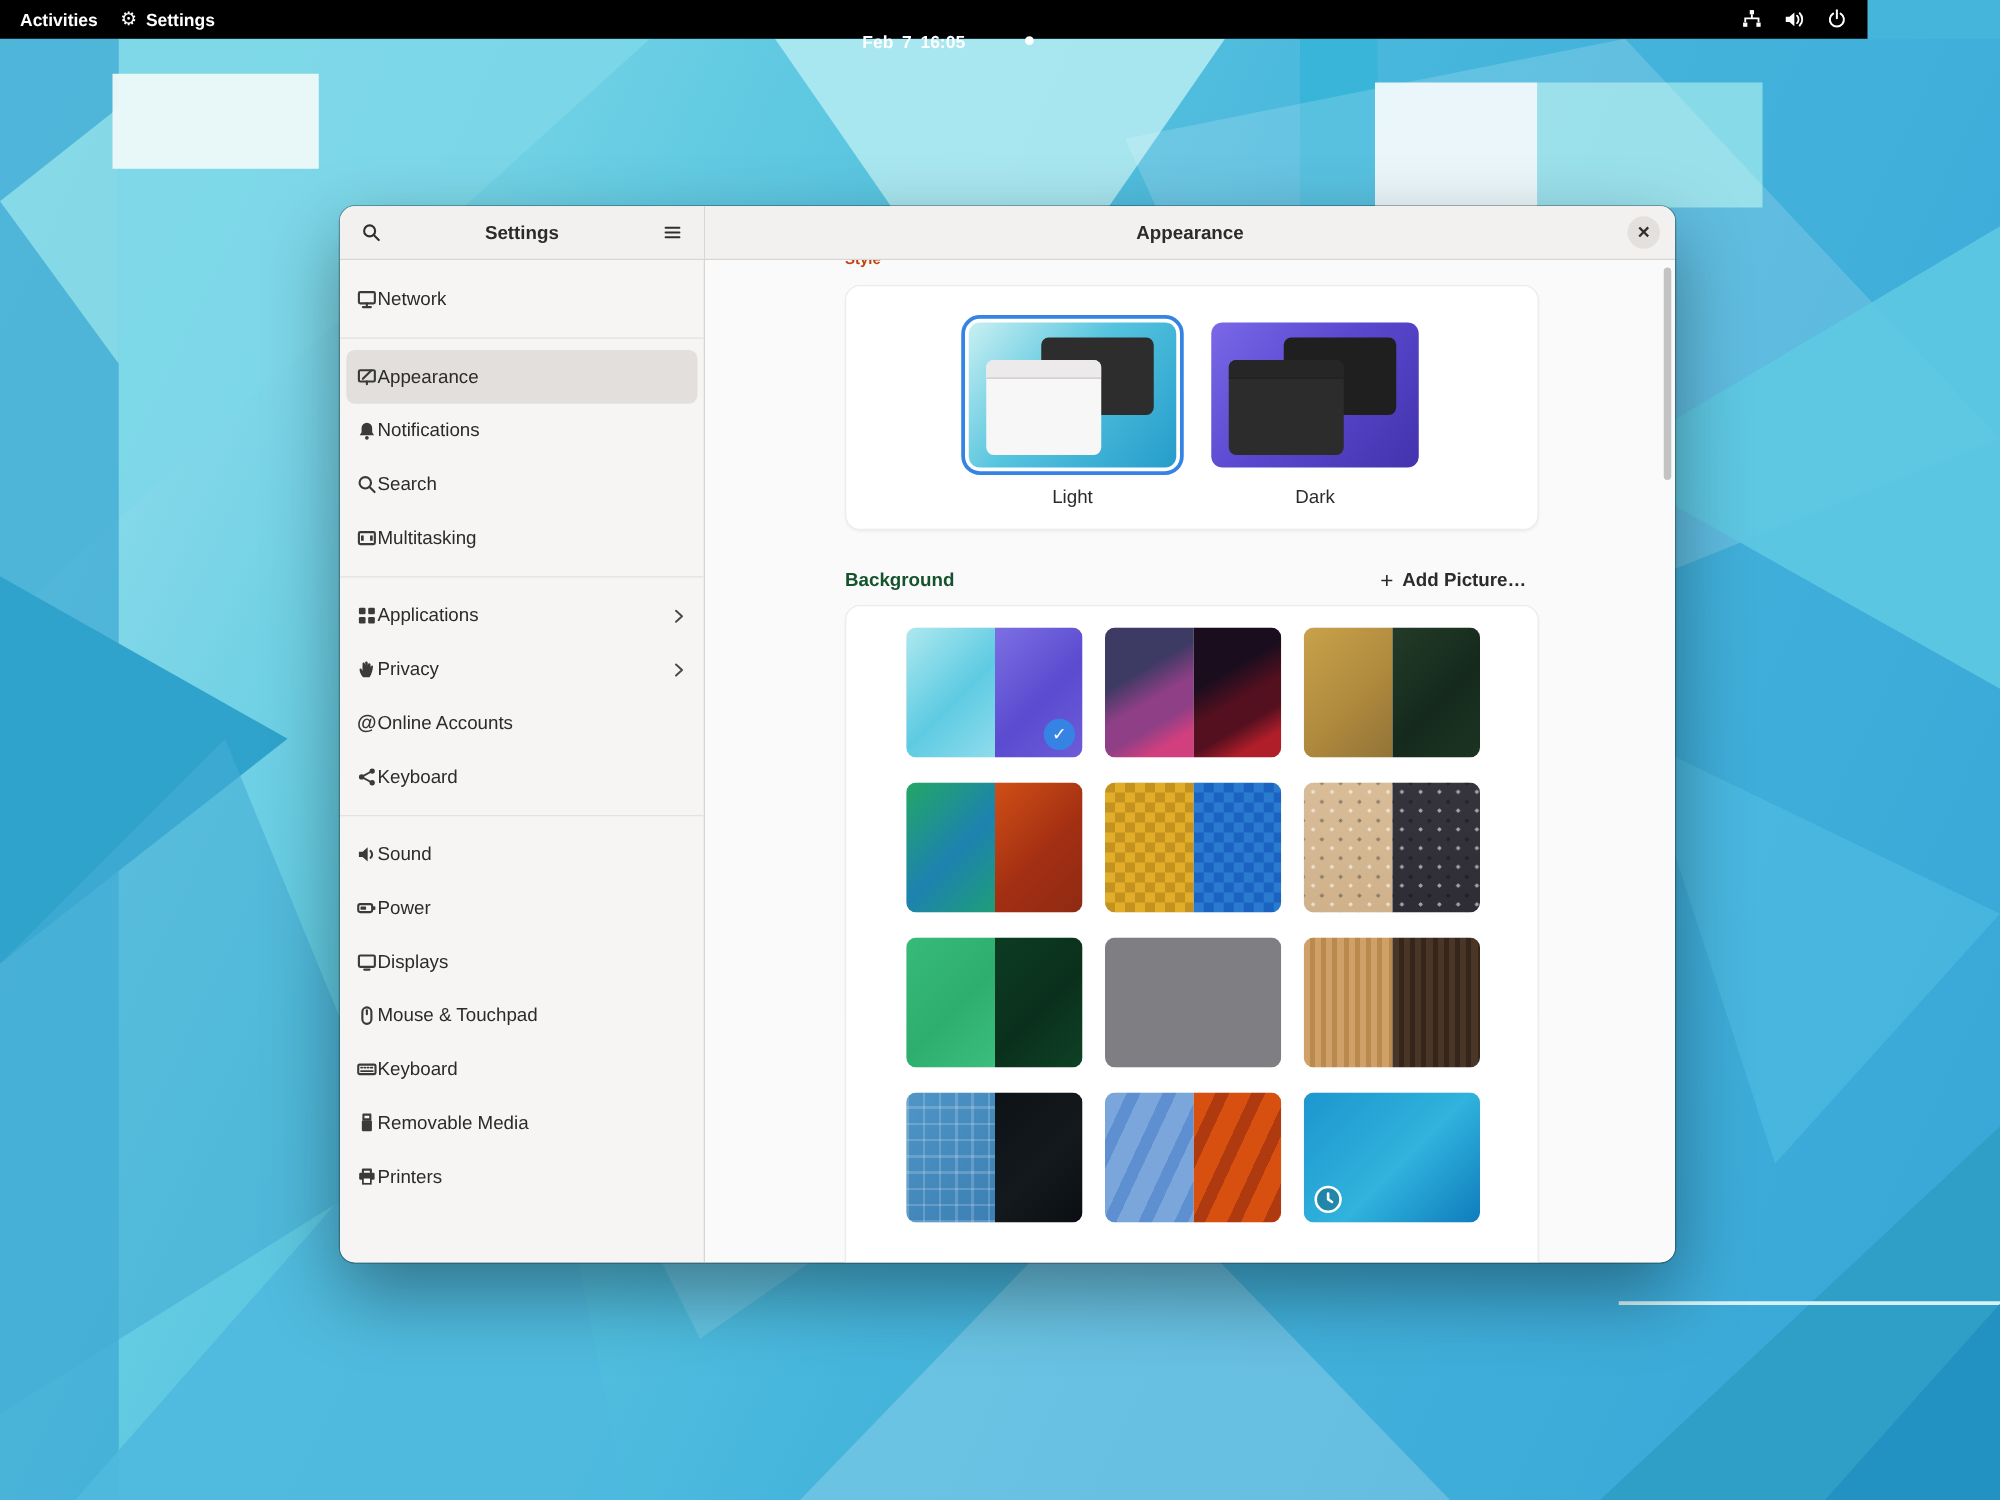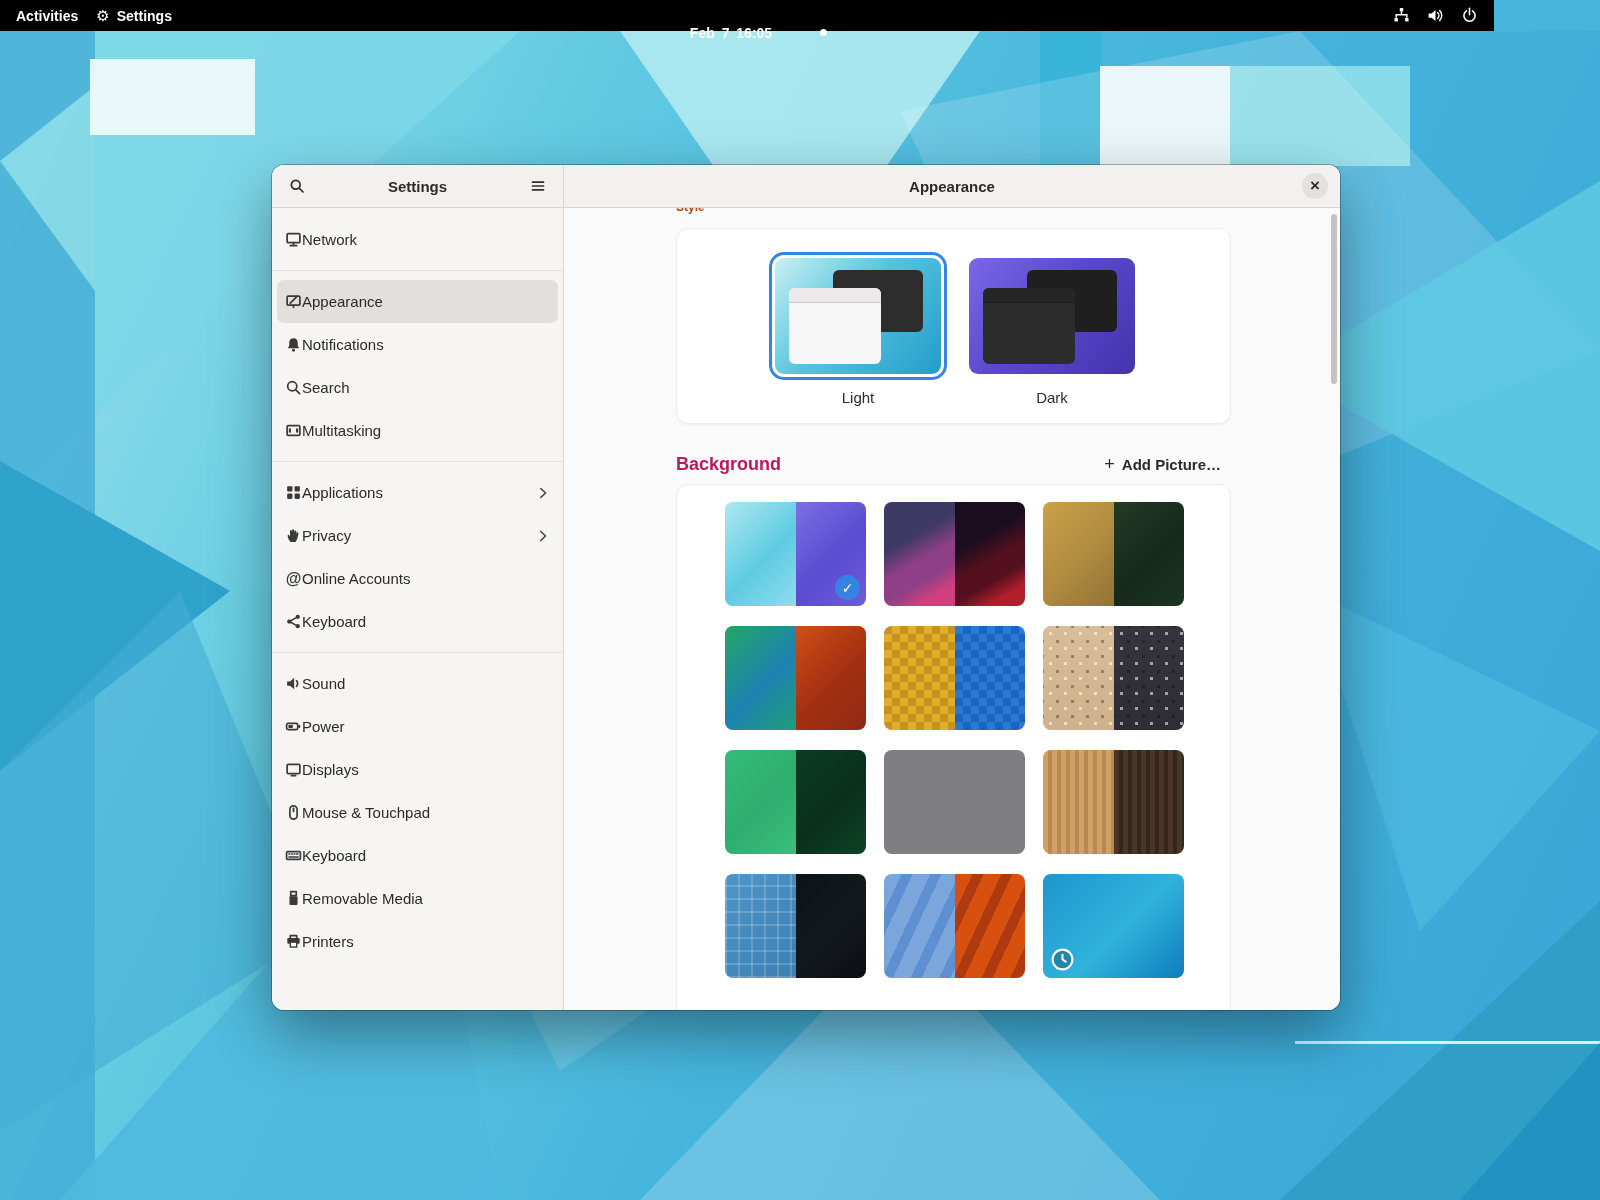--- a/index.html
+++ b/index.html
@@ -72,21 +72,21 @@
   .style-tile{position:absolute;left:292px;top:29px;width:166px;height:116px;border-radius:9px;
               position:absolute;overflow:hidden;}
   .preview{position:relative;overflow:hidden;}
   .win-back{position:absolute;right:18px;top:12px;width:90px;height:62px;border-radius:6px;}
   .win-front{position:absolute;left:14px;bottom:10px;width:92px;height:76px;border-radius:6px;overflow:hidden;}
   .titlebar{height:14px;border-bottom:1px solid rgba(0,0,0,.15);}
   .style-option-label{position:absolute;top:160px;text-align:center;font-size:15px;color:#2b2b2b;}
 
   .bg-row{position:absolute;left:112px;top:240px;width:553px;height:32px;display:flex;
           align-items:center;justify-content:space-between;}
-  .bg-label{font-weight:bold;font-size:18px;color:#be185d;}
+  .bg-label{font-weight:bold;font-size:15px;color:#14532d;}
   .add-btn{display:flex;align-items:center;gap:7px;background:none;border:none;border-radius:6px;
            font-size:15px;font-weight:bold;color:#2b2b2b;padding:6px 8px;}
   .plus{font-size:18px;font-weight:normal;line-height:1;}
 
   .bg-card{left:112px;top:276px;width:553px;height:560px;}
   .wp-grid{position:absolute;left:48px;top:17px;display:grid;grid-template-columns:repeat(3,141px);
            grid-auto-rows:104px;column-gap:18px;row-gap:20px;}
   .wp{border-radius:8px;overflow:hidden;position:relative;display:flex;
       box-shadow:inset 0 0 0 1px rgba(0,0,0,.08);}
   .wp .half{flex:1;height:100%;}

